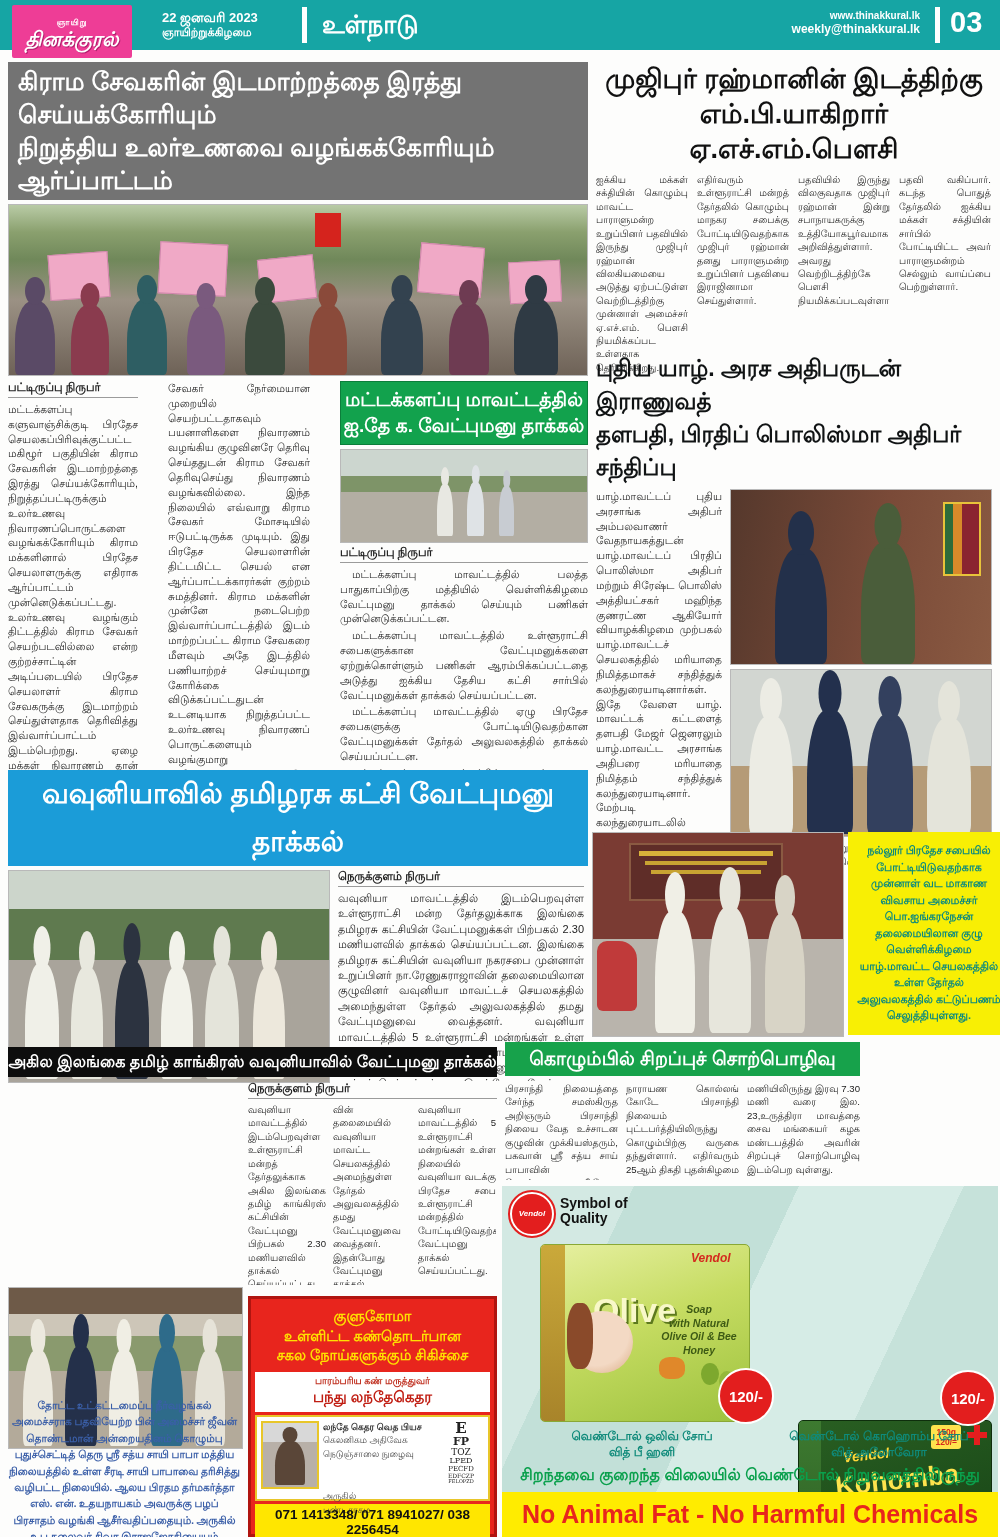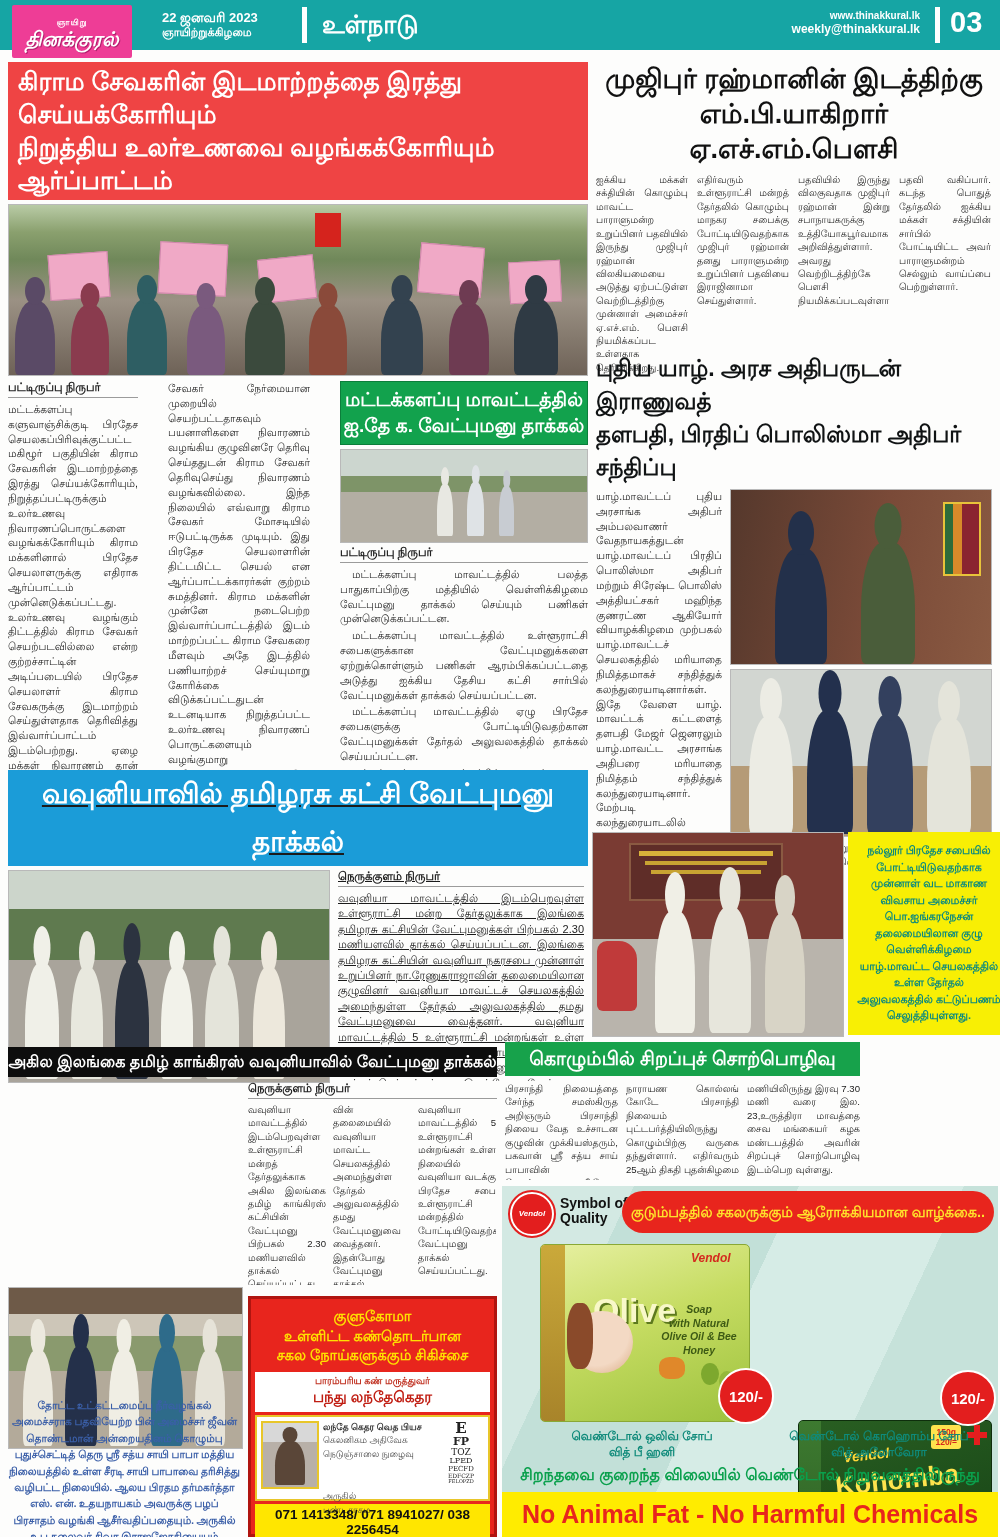--- a/index.html
+++ b/index.html
@@ -14,21 +14,21 @@
   .hdr-date{color:#fff;font-weight:bold;line-height:1.25;}
   .hdr-date .l1{font-size:13px;}
   .hdr-date .l2{font-size:11px;}
   .hdr-bar{background:#fff;width:5px;}
   .hdr-section{color:#fff;font-weight:bold;font-size:25px;}
   .hdr-links{color:#fff;font-weight:bold;text-align:right;line-height:1.3;}
   .hdr-links .l1{font-size:10px;}
   .hdr-links .l2{font-size:12px;}
   .hdr-page{color:#fff;font-weight:bold;font-size:29px;}
   
-  .h-red{background:#ef4444;color:#fff;font-weight:bold;font-size:25px;line-height:33px;
+  .h-red{background:#737373;color:#fff;font-weight:bold;font-size:25px;line-height:33px;
          padding:3px 10px;text-align:left;}
   .h-black{color:#111;font-weight:bold;font-size:27px;line-height:35px;text-align:center;}
   .h-teal2{color:#101314;font-weight:bold;font-size:23px;line-height:33px;text-align:left;}
   .h-green{background:#12a24d;color:#fff;font-weight:bold;font-size:19px;line-height:26px;
            text-align:center;padding:5px 2px;border:1px solid #0c7e3b;}
   .h-blue{background:#1b9cd8;color:#fff;font-weight:bold;font-size:28px;line-height:48px;text-align:center;}
   .h-blackbar{background:#0d0d0d;color:#fff;font-weight:bold;font-size:16px;line-height:30px;text-align:center;}
   .h-greenbar{background:#17a24b;color:#fff;font-weight:bold;font-size:19px;line-height:34px;text-align:center;}
   
   .byline{font-weight:bold;font-size:11.5px;color:#222;border-bottom:1px solid #9b9b9b;
@@ -188,21 +188,21 @@
           <div class="pn" style="left:196px;top:48px;width:44px;height:116px;background:#e4e4da;"></div>
         </div>
         <div style="display:flex;gap:8px;margin-top:4px;">
           <div class="cap-mini" style="width:126px;height:44px;">நினைவுக்குவித்தல் மற்றும் யாழ். மாவட்டத்தின் அண்மைக்கால நிலை</div>
           <div class="cap-mini" style="width:126px;height:44px;">பாட்டின் மேம்பாடுகள் தொடர்பிலும் கலந்துரையாடப்பட்டன.</div>
         </div>
       </div>
     </div>
   </div>
 
-  <div class="abs" style="left:8px;top:770px;width:580px;height:267px;text-decoration:underline;">
+  <div class="abs" style="left:8px;top:770px;width:580px;height:267px;">
     <div class="h-blue">வவுனியாவில் தமிழரசு கட்சி வேட்புமனு தாக்கல்</div>
     <div style="display:flex;gap:8px;margin-top:4px;">
       <div class="photo" style="width:320px;height:211px;background:
           linear-gradient(#ccd5cb 0 18%,#5f7a4f 18% 42%,#a9a49b 42% 100%);">
         <div class="pn" style="left:16px;top:92px;width:34px;height:116px;background:#f0f0e8;"></div>
         <div class="pn" style="left:62px;top:96px;width:32px;height:112px;background:#e8e8de;"></div>
         <div class="pn" style="left:106px;top:90px;width:34px;height:118px;background:#2c3340;"></div>
         <div class="pn" style="left:152px;top:96px;width:32px;height:112px;background:#f2f2ea;"></div>
         <div class="pn" style="left:196px;top:92px;width:34px;height:116px;background:#e4e4da;"></div>
         <div class="pn" style="left:244px;top:96px;width:32px;height:112px;background:#ede8dc;"></div>
@@ -297,21 +297,20 @@
     <div class="col small" style="width:113px;height:98px;">நாராயண கொல்லங் கோடே பிரசாந்தி நிலையம் புட்டபர்த்தியிலிருந்து கொழும்பிற்கு வருகை தந்துள்ளார். எதிர்வரும் 25ஆம் திகதி புதன்கிழமை மாலை 5</div>
     <div class="col small" style="width:113px;height:98px;">மணியிலிருந்து இரவு 7.30 மணி வரை இல. 23,உருத்திரா மாவத்தை சைவ மங்கையர் கழக மண்டபத்தில் அவரின் சிறப்புச் சொற்பொழிவு இடம்பெற வுள்ளது.</div>
   </div>
 
   <div class="abs vendol" style="left:502px;top:1186px;width:496px;height:351px;">
     <div class="abs v-logo" style="left:8px;top:6px;width:40px;height:40px;line-height:40px;">Vendol</div>
     <div class="abs v-quality" style="left:58px;top:10px;">
       <span style="display:block;">Symbol of</span>
       <span style="display:block;">Quality</span>
     </div>
-    <div class="abs v-slogan" style="left:120px;top:5px;width:372px;height:42px;line-height:42px;">குடும்பத்தில் சகலருக்கும் ஆரோக்கியமான வாழ்க்கை..</div>
 
     <div class="abs olive-pack" style="left:38px;top:58px;width:208px;height:176px;">
       <div class="abs" style="left:0;top:0;width:24px;height:176px;background:linear-gradient(#caa93a,#a8842a);"></div>
       <div class="abs" style="left:150px;top:6px;color:#d42a1e;font-weight:bold;font-style:italic;font-size:12px;">Vendol</div>
       <div class="abs" style="left:52px;top:12px;font-weight:bold;font-size:34px;color:#f8f8c8;text-shadow:2px 2px 0 #5d7a1e;margin-top:34px;">Olive</div>
       <div class="abs" style="left:30px;top:66px;width:62px;height:62px;border-radius:50%;background:radial-gradient(circle at 40% 35%,#f3d9c4 0 60%,#d8a77e 100%);"></div>
       <div class="abs" style="left:26px;top:58px;width:26px;height:66px;border-radius:40%;background:#8a4a2a;"></div>
       <div class="abs" style="left:108px;top:58px;text-align:center;color:#3d5a14;font-style:italic;font-weight:bold;font-size:10.5px;line-height:1.3;">
         <span style="display:block;">Soap</span>
         <span style="display:block;">with Natural</span>

